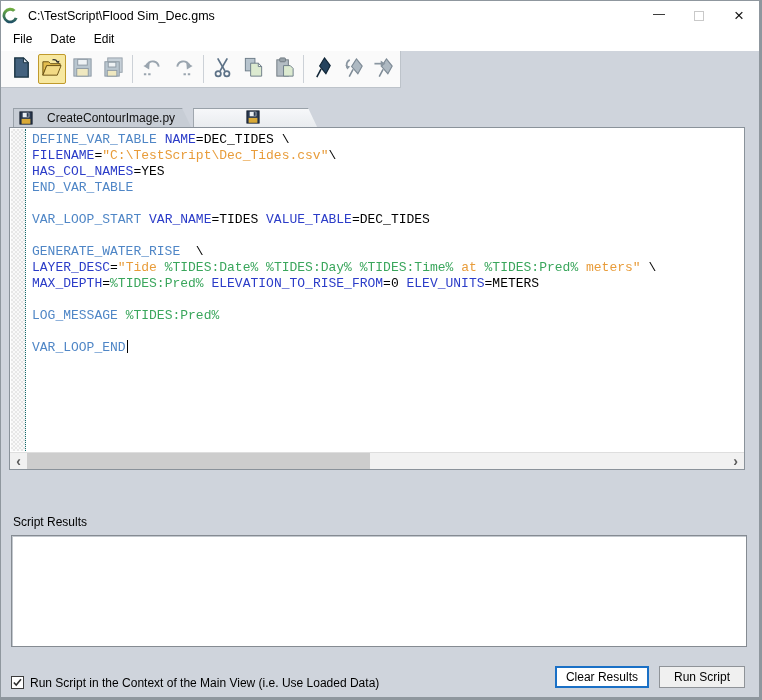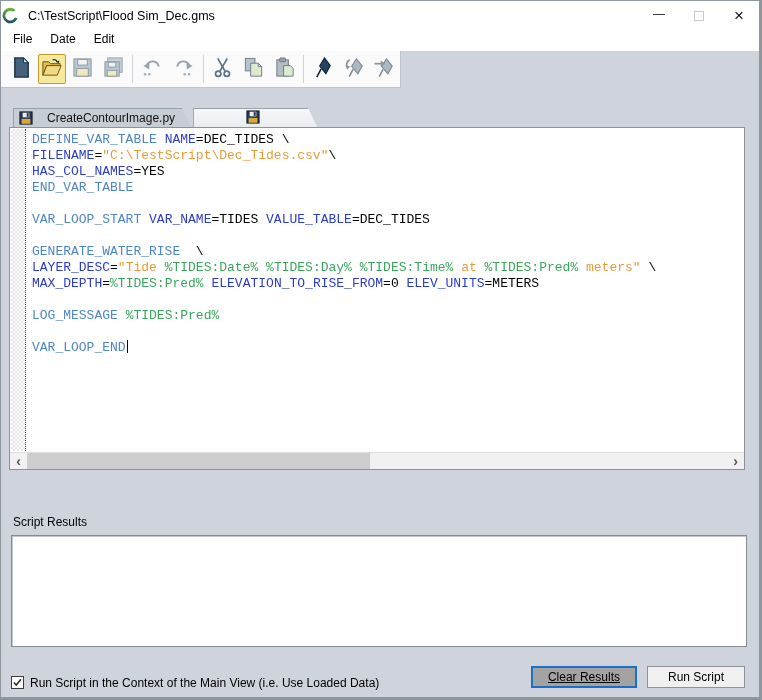--- a/index.html
+++ b/index.html
@@ -64,22 +64,22 @@
   
   .results-label { margin: 45px 0 0 12px; font-size: 12px; color: #000; flex: 0 0 auto; }
   .results-box { margin: 6px 12px 0 10px; height: 112px; background: #fff; border: 1px solid #858b92; box-shadow: inset 1px 1px 0 #c3c8ce; flex: 0 0 auto; font-size: 12px; padding: 2px 4px; color:#000; }
   
   .footer { display: flex; align-items: center; padding: 10px 14px 0 10px; flex: 1; }
   .checkbox-row { display: flex; align-items: center; gap: 6px; margin-top: 11px; }
   .checkbox { width: 13px; height: 13px; background: #fff; border: 1px solid #3c3c3c; display: flex; align-items: center; justify-content: center; flex: 0 0 auto; }
   .checkbox svg { width: 11px; height: 11px; }
   .checkbox-label { font-size: 12px; color: #000; }
   .footer-buttons { margin-left: auto; display: flex; gap: 10px; }
-  .btn { height: 22px; padding: 0 20px; font-size: 12px; display: flex; align-items: center; background: #f0f0f0; border: 1px solid #8f9398; color: #000; }
-  .btn.primary { border: 2px solid var(--c-focus); background: #a3a3a3; padding: 0 15px; text-decoration: underline; }
+  .btn { height: 22px; padding: 0 14px; font-size: 12px; display: flex; align-items: center; background: #f0f0f0; border: 1px solid #8f9398; color: #000; }
+  .btn.primary { border: 2px solid var(--c-focus); background: #ffffff; padding: 0 9px; }
 </style>
 </head>
 <body>
 
 <div class="window">
 
   <div class="titlebar">
     <span class="app-icon">
       <svg viewBox="0 0 20 20">
         <defs>

